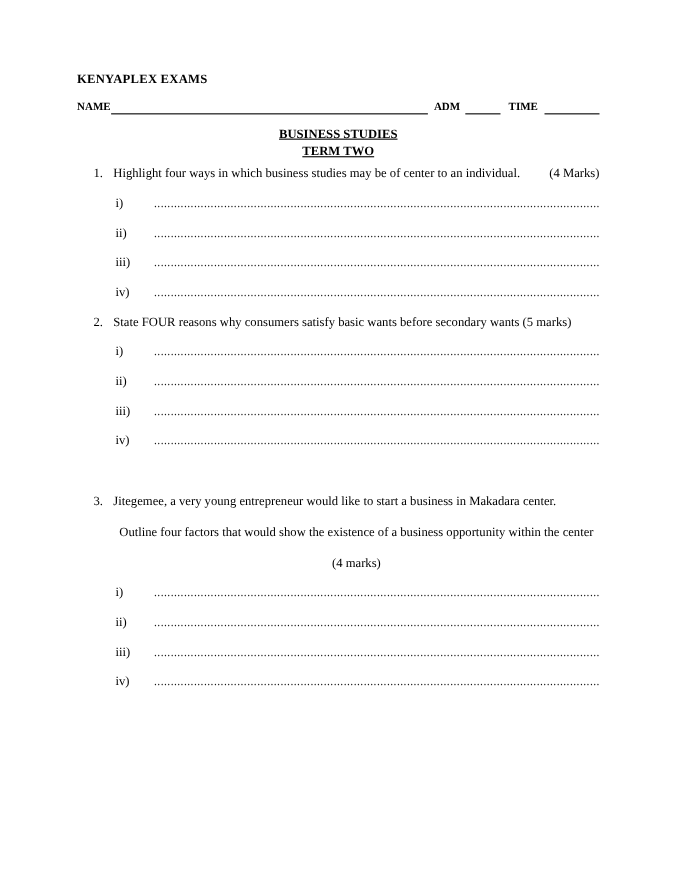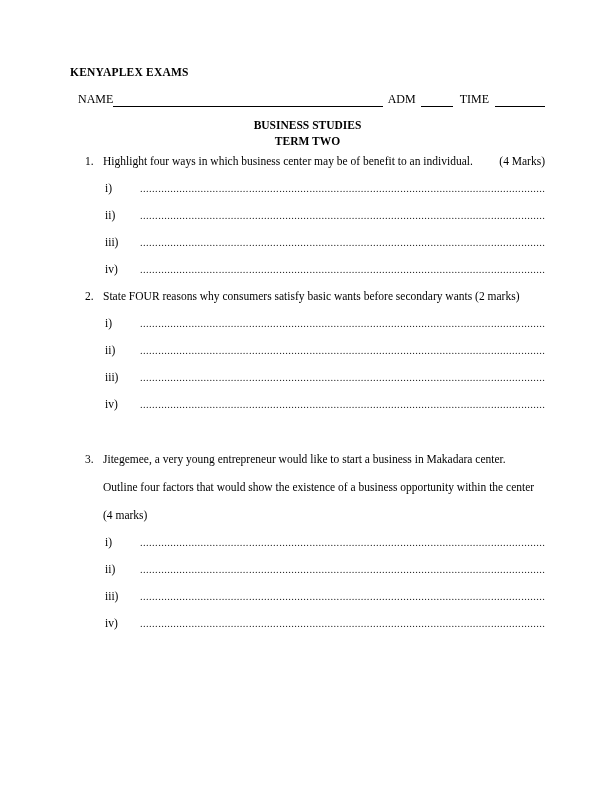--- a/index.html
+++ b/index.html
@@ -13,48 +13,49 @@
     width: 612px; height: 792px;
     padding: 66px 67px 8px 70px;
     background: #ffffff;
   }
   .board {
     font-size: 11.5px; font-weight: bold; letter-spacing: 0.2px;
   }
   .name-line {
     margin-top: 14px;
     display: flex; align-items: baseline;
-    font-size: 12px; font-weight: normal; margin-left: 8px;
+    font-size: 10px; font-weight: bold;
   }
   .fill-line {
     border-bottom: 1.6px solid #000;
     height: 12px; align-self: flex-end;
   }
   .fill-long  { flex: 1 1 auto; margin-right: 5px; }
   .fill-adm   { width: 32px; margin-left: 5px; margin-right: 7px; }
   .fill-class { width: 50px; margin-left: 6px; }
   .title-block {
     margin-top: 10px;
     text-align: center;
     font-size: 11.5px; font-weight: bold;
     line-height: 16px;
+    text-decoration: underline;
   }
   .question { font-size: 11.5px; }
   .q1 { margin-top: 5px; }
   .q2 { margin-top: 11px; }
   .q3 { margin-top: 40px; }
   .q-line {
     display: flex; align-items: baseline;
     padding-left: 15px; line-height: 15px;
   }
   .q-num { width: 18px; flex: 0 0 18px; }
   .q-text { flex: 0 1 auto; }
   .q-marks { margin-left: auto; padding-left: 12px; white-space: nowrap; }
   .q-para {
-    margin-left: 33px; margin-top: 13px; line-height: 15px;
+    margin-left: 33px; margin-top: 13px; line-height: 15px; text-align: center;
   }
   .answers { margin-top: 12px; }
   .answer-row {
     display: flex; align-items: baseline;
     line-height: 15px; margin-bottom: 12px;
   }
   .roman {
     margin-left: 35px; width: 35px; flex: 0 0 35px;
   }
   .dots {
@@ -82,21 +83,21 @@
   </div>
 
   <div class="title-block">
     <div>BUSINESS STUDIES</div>
     <div>TERM TWO</div>
   </div>
 
   <div class="question q1">
     <div class="q-line">
       <span class="q-num">1.</span>
-      <span class="q-text">Highlight four ways in which business center may be of benefit to an individual.</span>
+      <span class="q-text">Highlight four ways in which business studies may be of center to an individual.</span>
       <span class="q-marks">(4 Marks)</span>
     </div>
     <div class="answers">
       <div class="answer-row">
         <span class="roman">i)</span>
         <span class="dots"></span>
       </div>
       <div class="answer-row">
         <span class="roman">ii)</span>
         <span class="dots"></span>
@@ -108,21 +109,21 @@
       <div class="answer-row">
         <span class="roman">iv)</span>
         <span class="dots"></span>
       </div>
     </div>
   </div>
 
   <div class="question q2">
     <div class="q-line">
       <span class="q-num">2.</span>
-      <span class="q-text">State FOUR reasons why consumers satisfy basic wants before secondary wants (2 marks)</span>
+      <span class="q-text">State FOUR reasons why consumers satisfy basic wants before secondary wants (5 marks)</span>
     </div>
     <div class="answers">
       <div class="answer-row">
         <span class="roman">i)</span>
         <span class="dots"></span>
       </div>
       <div class="answer-row">
         <span class="roman">ii)</span>
         <span class="dots"></span>
       </div>

